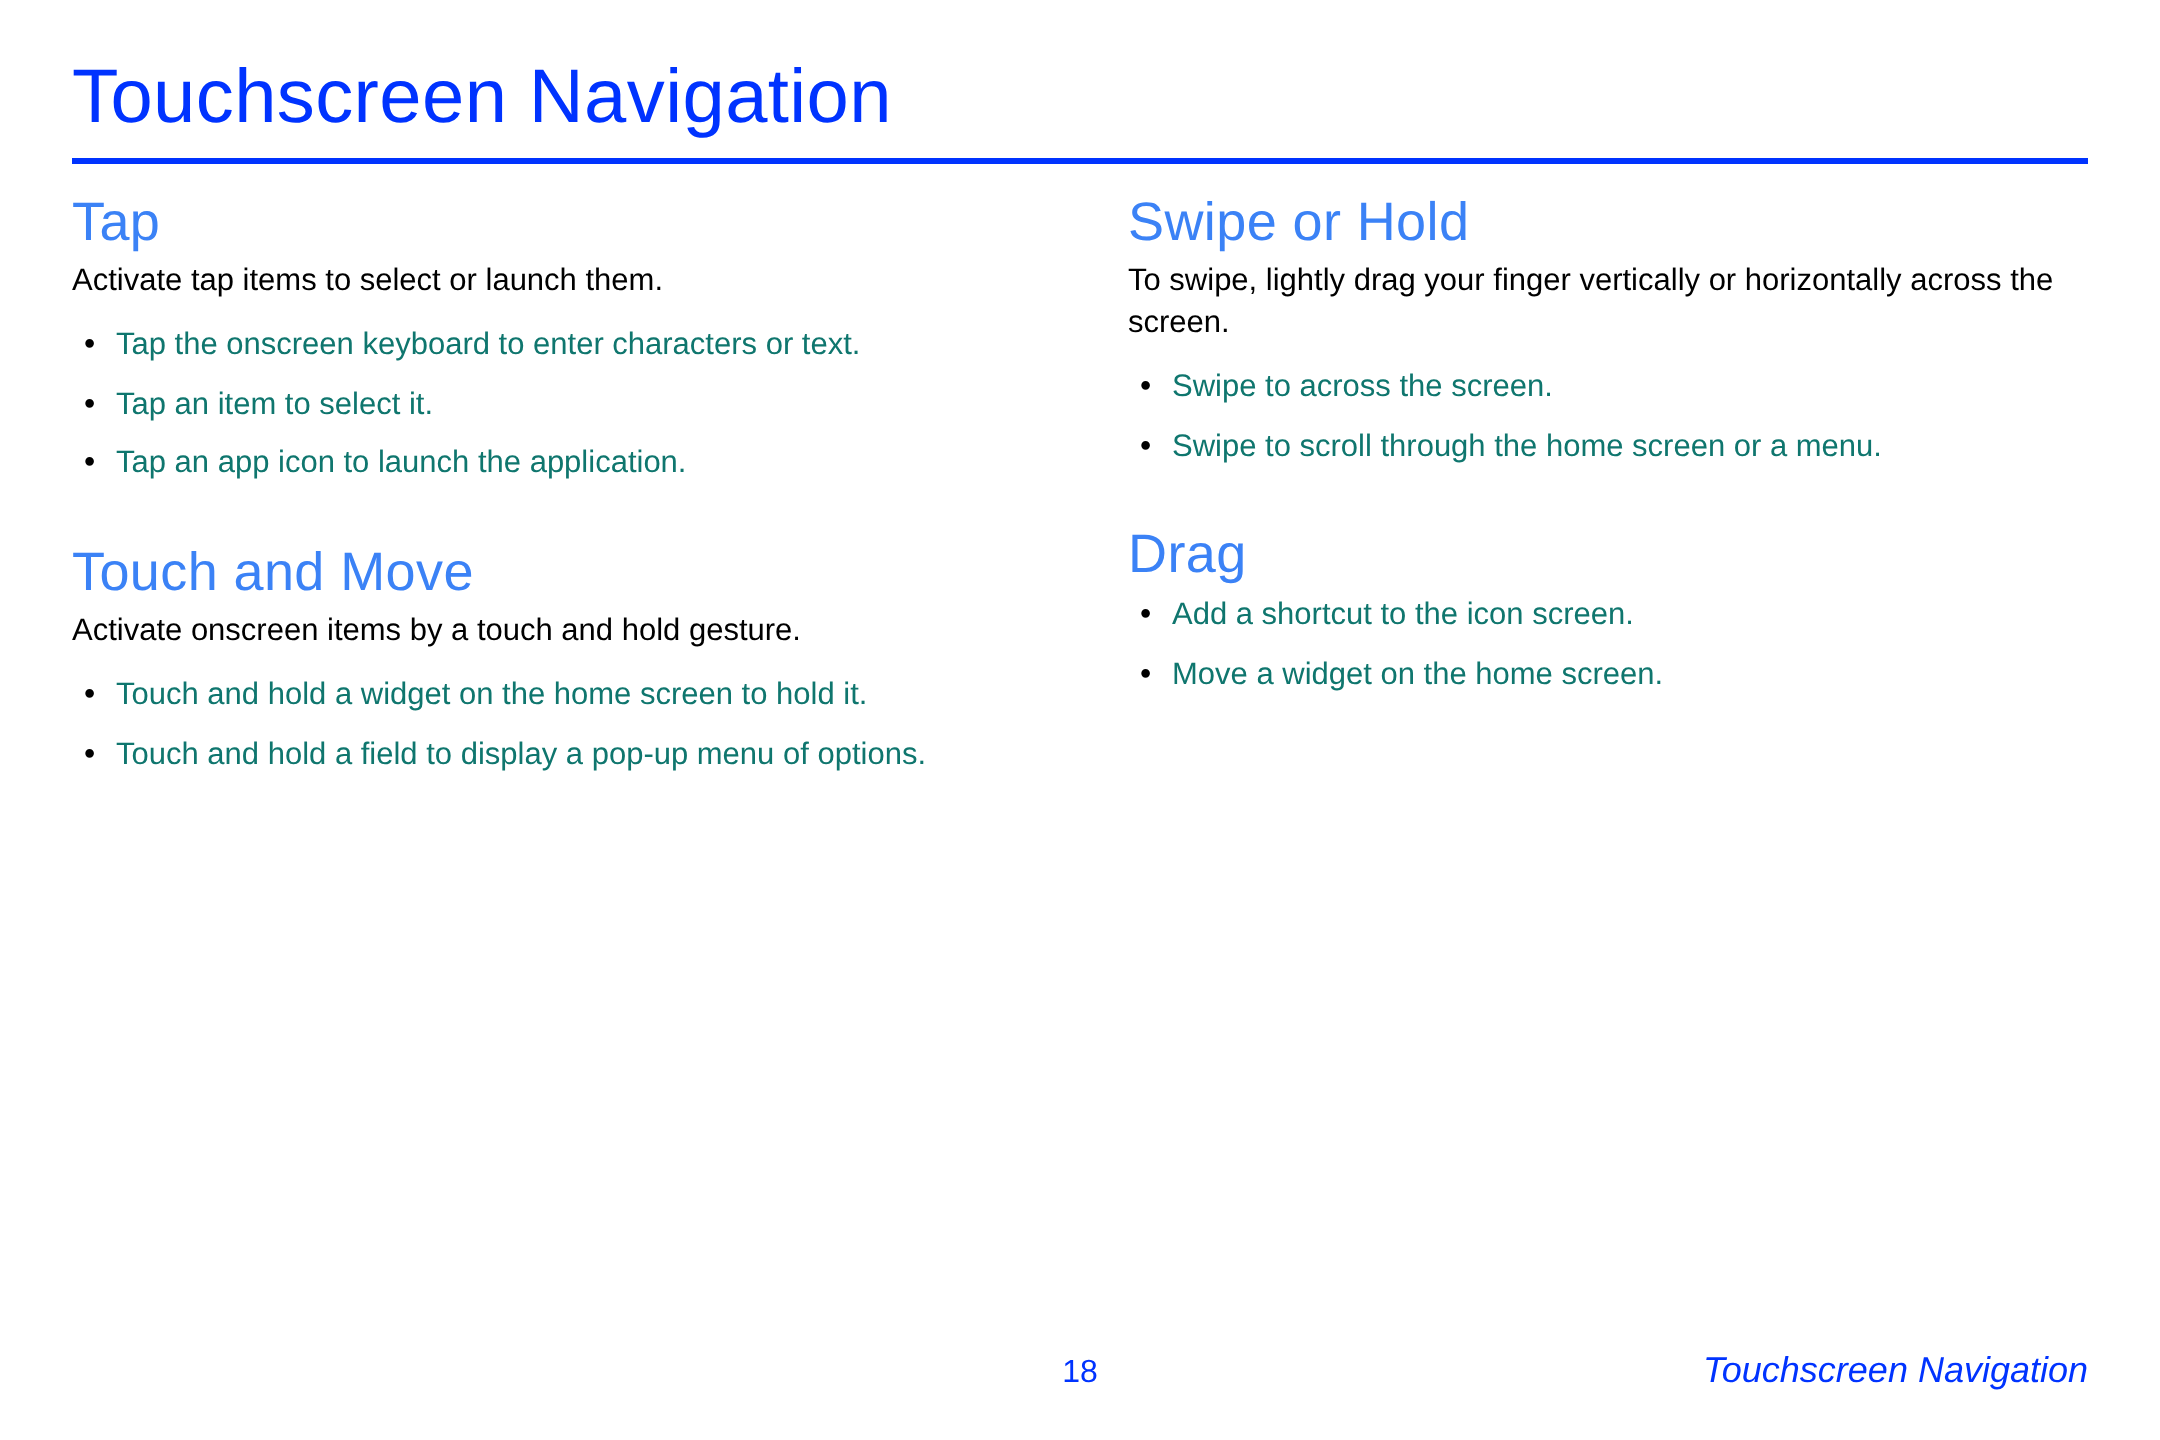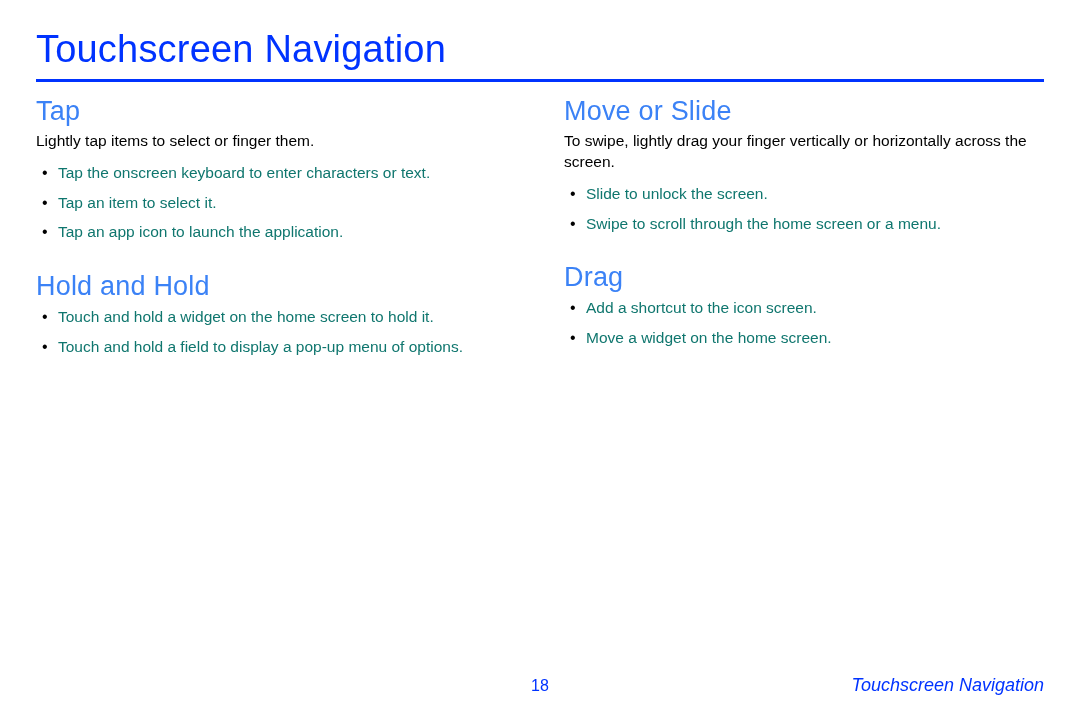--- a/index.html
+++ b/index.html
@@ -91,45 +91,46 @@
 </head>
 <body>
 
 <h1 class="page-title">Touchscreen Navigation</h1>
 
 <div class="columns">
   <div class="col">
 
     <div class="section">
       <h2 class="section-title">Tap</h2>
-      <p class="section-intro">Lightly tap items to select or finger them.</p>
+      <p class="section-intro">Activate tap items to select or launch them.</p>
       <ul class="bullets">
         <li>Tap the onscreen keyboard to enter characters or text.</li>
         <li>Tap an item to select it.</li>
         <li>Tap an app icon to launch the application.</li>
       </ul>
     </div>
 
     <div class="section">
-      <h2 class="section-title">Hold and Hold</h2>
+      <h2 class="section-title">Touch and Move</h2>
+      <p class="section-intro">Activate onscreen items by a touch and hold gesture.</p>
       <ul class="bullets">
         <li>Touch and hold a widget on the home screen to hold it.</li>
         <li>Touch and hold a field to display a pop-up menu of options.</li>
       </ul>
     </div>
 
   </div>
 
   <div class="col">
 
     <div class="section">
-      <h2 class="section-title">Move or Slide</h2>
+      <h2 class="section-title">Swipe or Hold</h2>
       <p class="section-intro">To swipe, lightly drag your finger vertically or horizontally across the screen.</p>
       <ul class="bullets">
-        <li>Slide to unlock the screen.</li>
+        <li>Swipe to across the screen.</li>
         <li>Swipe to scroll through the home screen or a menu.</li>
       </ul>
     </div>
 
     <div class="section">
       <h2 class="section-title">Drag</h2>
       <ul class="bullets">
         <li>Add a shortcut to the icon screen.</li>
         <li>Move a widget on the home screen.</li>
       </ul>

